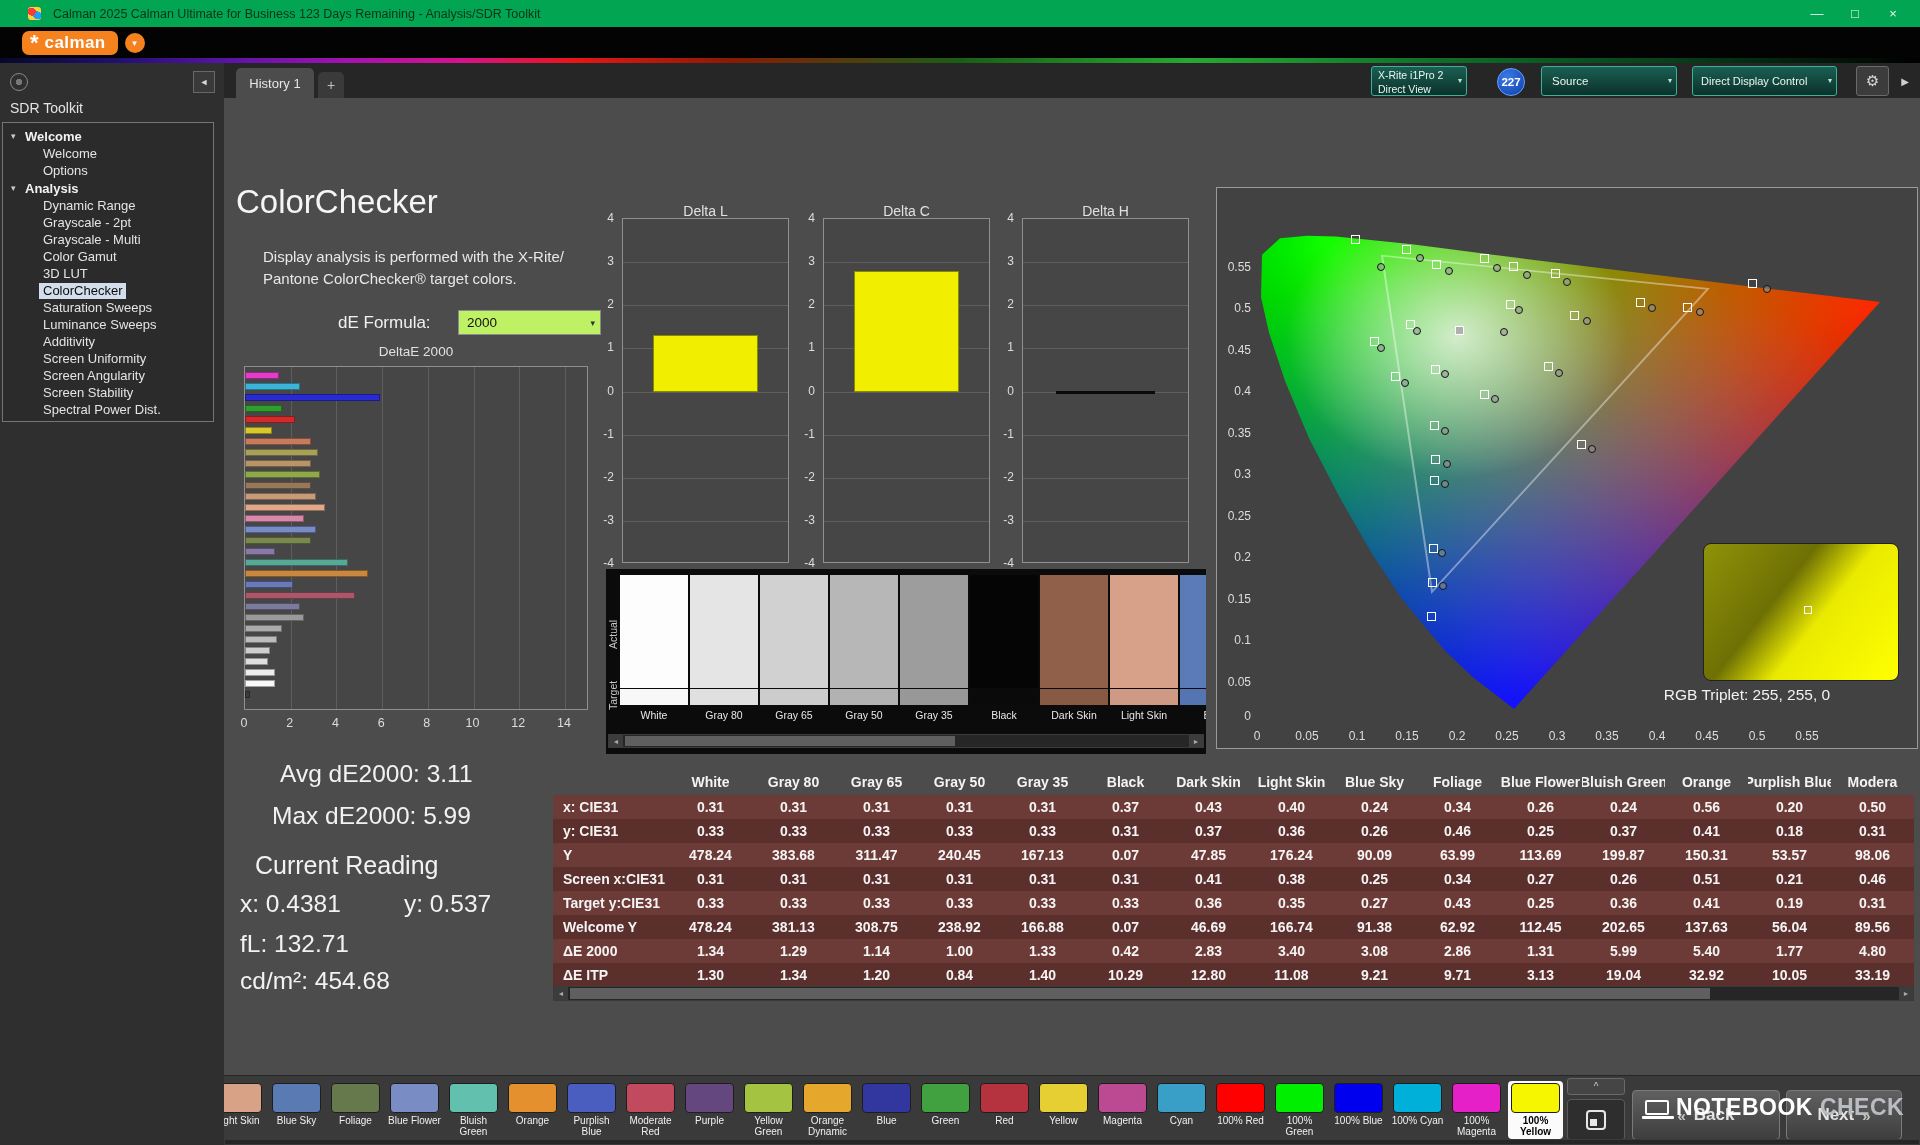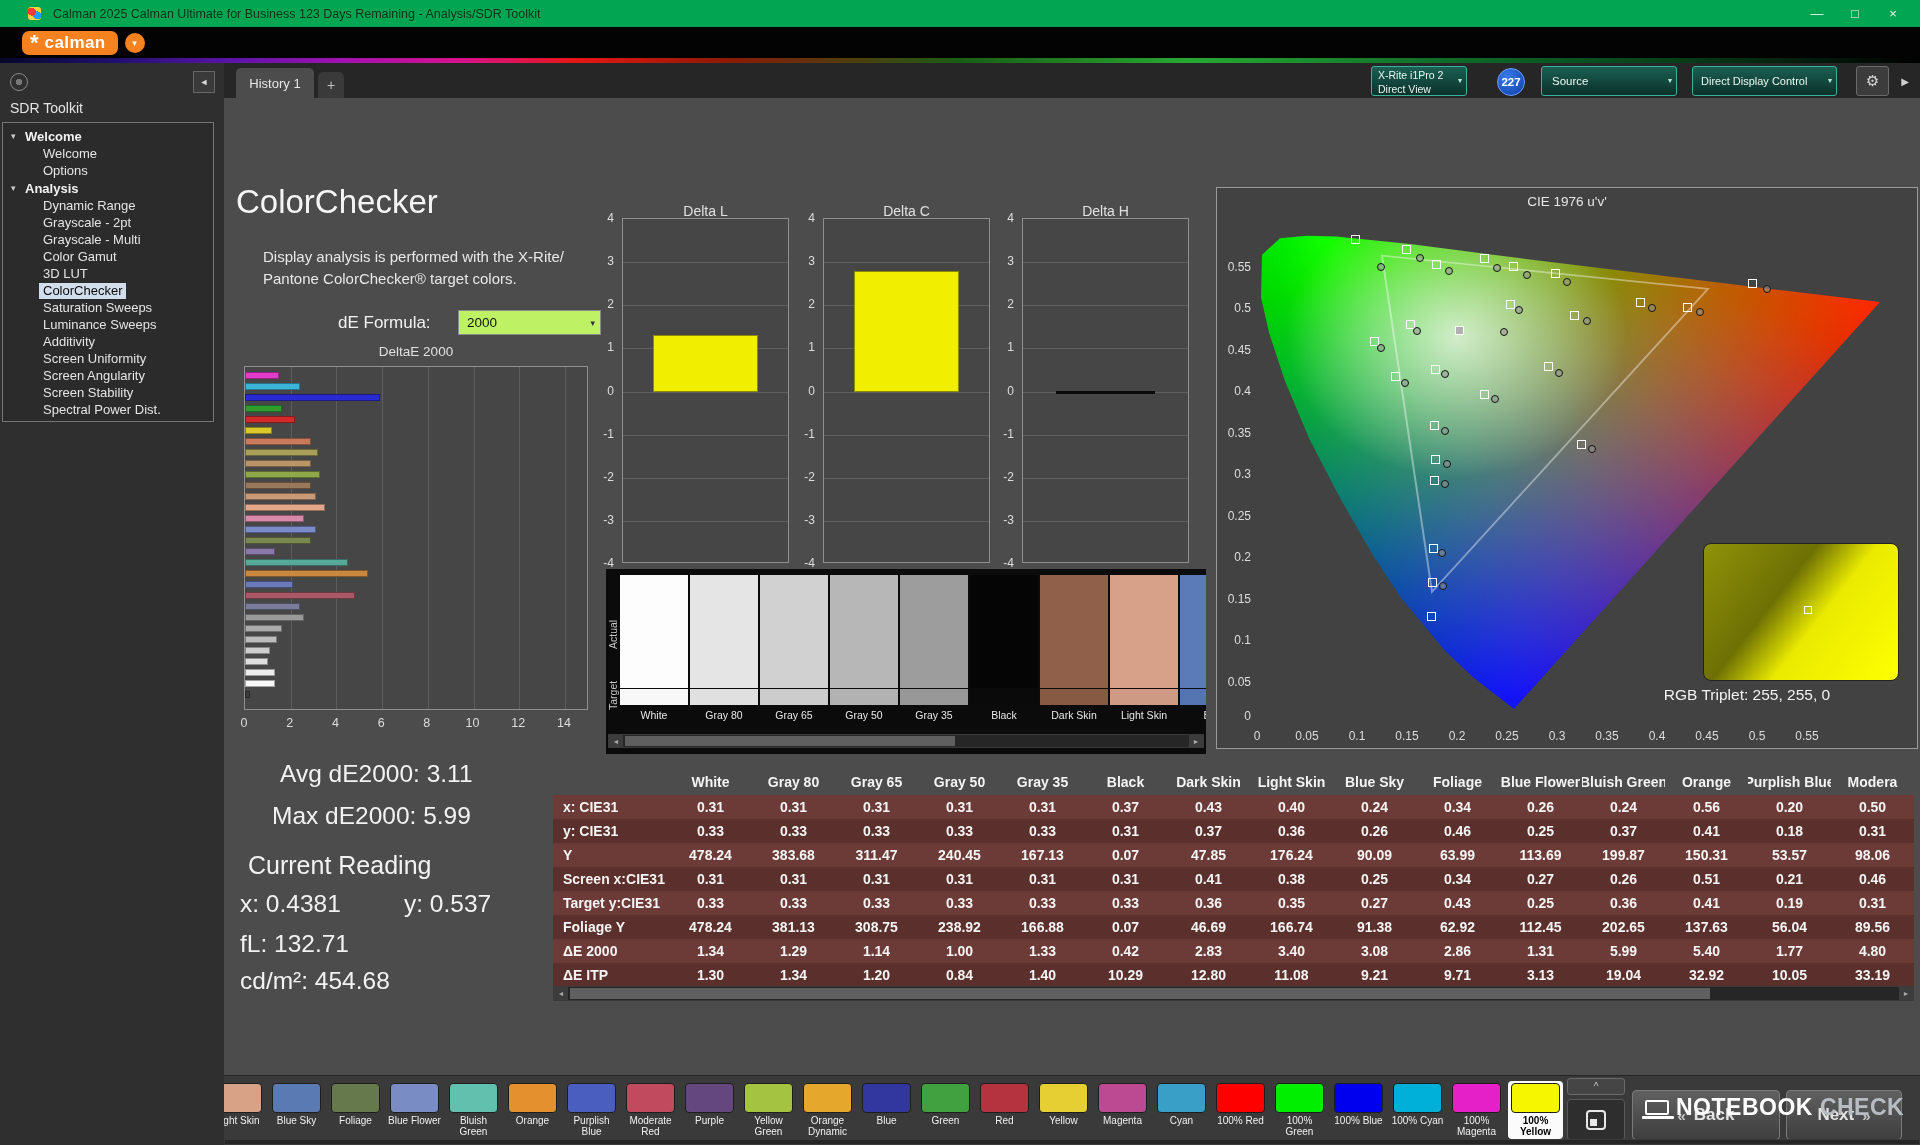--- a/index.html
+++ b/index.html
@@ -496,21 +496,20 @@
       </div>
     </div>
 </div>
 <div class="scrollbar swatch-scroll">
   <div class="scroll-arrow left">◄</div>
   <div class="scroll-thumb" style="left:16px; width:330px;"></div>
   <div class="scroll-arrow right">►</div>
 </div>
 
 <div class="cie-panel">
-  <div class="cie-title">CIE 1976 u'v'</div>
   <svg class="cie-svg" width="630" height="523" viewBox="0 0 0.63 0.63" preserveAspectRatio="none">
     <defs>
       <clipPath id="locusClip">
         <path d="M0.257,0.613 L0.216,0.575 L0.188,0.543 L0.144,0.479 L0.115,0.426 L0.083,0.359 L0.052,0.287 L0.028,0.218 L0.012,0.160 L0.004,0.117 L0.005,0.066 L0.023,0.046 L0.050,0.043 L0.079,0.044 L0.153,0.053 L0.262,0.070 L0.404,0.091 L0.520,0.108 L0.623,0.123 Z"></path>
       </clipPath>
       <radialGradient id="gr" gradientUnits="userSpaceOnUse" cx="0.623" cy="0.123" r="0.60">
         <stop offset="0" stop-color="#ff1e00"></stop>
           <stop offset="1" stop-color="#000000"></stop>
       </radialGradient>
       <radialGradient id="gg" gradientUnits="userSpaceOnUse" cx="0.07" cy="0.05" r="0.58">
@@ -609,21 +608,21 @@
     <div class="cie-circle" style="left: 226px; top: 272.04px;"></div>
     <div class="cie-circle" style="left: 224px; top: 291.96px;"></div>
     <div class="cie-circle" style="left: 283px; top: 140.07px;"></div>
     <div class="cie-circle" style="left: 221px; top: 360.85px;"></div>
     <div class="cie-circle" style="left: 222px; top: 394.05px;"></div>
     <div class="cie-square current" style="left: 237.5px; top: 137.91px;"></div>
   </div>
 
 <div class="stat" style="left:280px; top:760px;">Avg dE2000: 3.11</div>
 <div class="stat" style="left:272px; top:802px;">Max dE2000: 5.99</div>
-<div class="stat" style="left:248px; top:851px; font-size:25px;">Current Reading</div>
+<div class="stat" style="left:255px; top:851px; font-size:25px;">Current Reading</div>
 <div class="stat" style="left:240px; top:890px;">x: 0.4381</div>
 <div class="stat" style="left:404px; top:890px;">y: 0.537</div>
 <div class="stat" style="left:240px; top:930px;">fL: 132.71</div>
 <div class="stat" style="left:240px; top:967px;">cd/m²: 454.68</div>
 
 <div class="data-table">
     <div class="trow thead">
       <div class="tcell labelcell"></div>
       <div class="tcell">White</div>
       <div class="tcell">Gray 80</div>
@@ -725,21 +724,21 @@
       <div class="tcell">0.35</div>
       <div class="tcell">0.27</div>
       <div class="tcell">0.43</div>
       <div class="tcell">0.25</div>
       <div class="tcell">0.36</div>
       <div class="tcell">0.41</div>
       <div class="tcell">0.19</div>
       <div class="tcell">0.31</div>
     </div>
     <div class="trow even">
-      <div class="tcell labelcell">Foliage Y</div>
+      <div class="tcell labelcell">Welcome Y</div>
       <div class="tcell">478.24</div>
       <div class="tcell">381.13</div>
       <div class="tcell">308.75</div>
       <div class="tcell">238.92</div>
       <div class="tcell">166.88</div>
       <div class="tcell">0.07</div>
       <div class="tcell">46.69</div>
       <div class="tcell">166.74</div>
       <div class="tcell">91.38</div>
       <div class="tcell">62.92</div>

